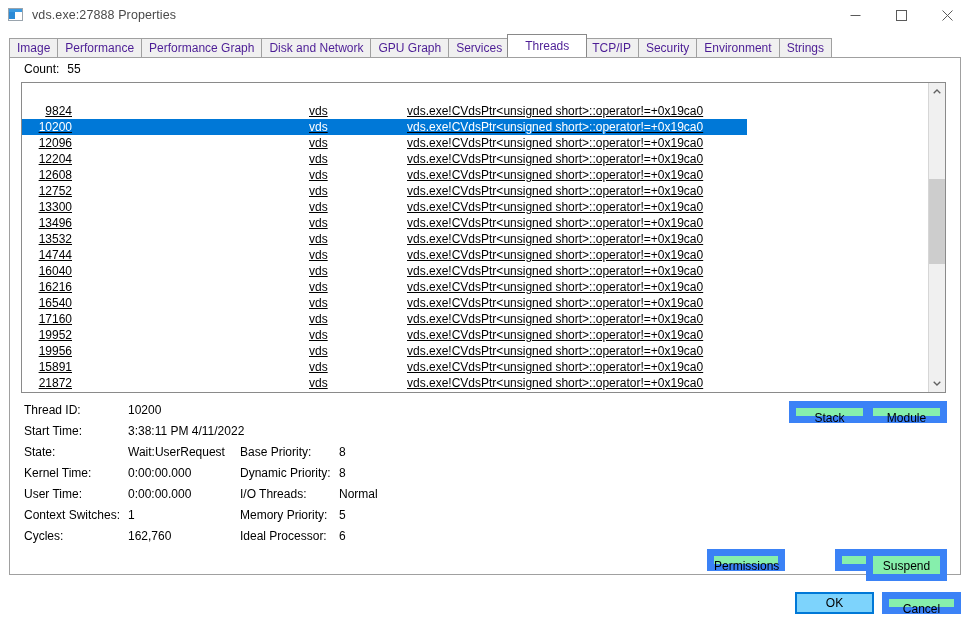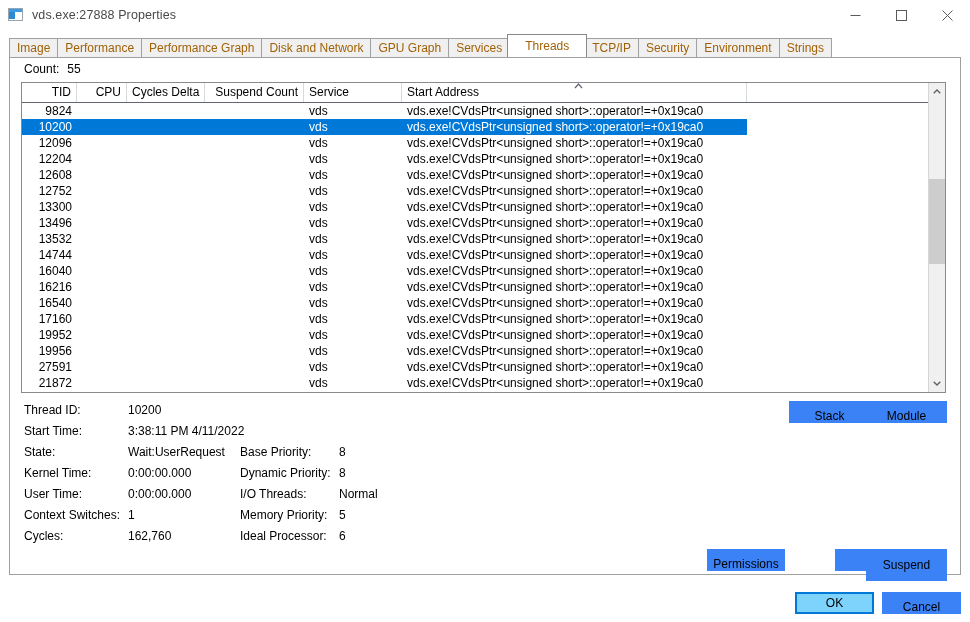--- a/index.html
+++ b/index.html
@@ -73,21 +73,21 @@
     left: 9px; top: 36px;
     width: 952px; height: 21px;
     display: flex;
     align-items: flex-end;
   }
   .tab {
     height: 19px;
     line-height: 19px;
     padding: 0 7px;
     font-size: 12px;
-    color: #a16207;
+    color: #4c1d95;
     background: #f0f0f0;
     border: 1px solid #a0a0a0;
     border-bottom: none;
     margin-right: -1px;
     box-sizing: border-box;
     white-space: nowrap;
   }
   .tab.active {
     height: 23px;
     line-height: 22px;
@@ -152,20 +152,21 @@
   .sort-arrow {
     position: absolute;
     left: 552px; top: -5px;
     width: 9px; height: 6px;
     z-index: 5;
   }
   .lv-rows {
     position: absolute;
     left: 0; top: 20px;
     width: 100%;
+    text-decoration: underline;
   }
   .lv-row {
     height: 16px;
     line-height: 16px;
     display: flex;
     font-size: 12px;
     white-space: nowrap;
   }
   .lv-row.selected {
     background: #0078d7;
@@ -229,22 +230,22 @@
   }
   .det-lbl-a { left: 24px; }
   .det-val-a { left: 128px; }
   .det-lbl-b { left: 240px; }
   .det-val-b { left: 339px; }
   .det-val-a.wide { white-space: nowrap; }
 
   
   .btn {
     position: absolute;
-    background: #3b82f6;
-    border: 5px solid #3b82f6;
+    background: #86efac;
+    border: 7px solid #3b82f6;
     box-sizing: border-box;
     font-family: "Liberation Sans", sans-serif;
     font-size: 12px;
     color: #000;
     text-align: center;
     padding: 0;
   }
   .btn.default {
     background: #7dd3fc;
     border: 2px solid #0078d7;
@@ -305,33 +306,20 @@
 </div>
 
 <div class="tabpage"></div>
 
 <div class="count-row">
   <span class="lbl">Count:</span><span>55</span>
 </div>
 
 <div class="listview">
 
-  <div class="lv-header">
-    <div class="lv-col num c-tid">TID</div>
-    <div class="lv-col num c-cpu">CPU</div>
-    <div class="lv-col num c-cycles">Cycles Delta</div>
-    <div class="lv-col num c-suspend">Suspend Count</div>
-    <div class="lv-col c-service">Service</div>
-    <div class="lv-col c-start">Start Address</div>
-    <div class="sort-arrow">
-      <svg width="9" height="6" viewBox="0 0 9 6" aria-hidden="true">
-        <polyline points="1,5 4.5,1 8,5" fill="none" stroke="#6a6a75" stroke-width="1.3"></polyline>
-      </svg>
-    </div>
-  </div>
 
   <div class="lv-rows" id="rows-host">
       <div class="lv-row">
         <div class="cell num c-tid">9824</div>
         <div class="cell num c-cpu"></div>
         <div class="cell num c-cycles"></div>
         <div class="cell num c-suspend"></div>
         <div class="cell c-service">vds</div>
         <div class="cell c-start">vds.exe!CVdsPtr&lt;unsigned short&gt;::operator!=+0x19ca0</div>
       </div>
@@ -449,21 +437,21 @@
       </div>
       <div class="lv-row">
         <div class="cell num c-tid">19956</div>
         <div class="cell num c-cpu"></div>
         <div class="cell num c-cycles"></div>
         <div class="cell num c-suspend"></div>
         <div class="cell c-service">vds</div>
         <div class="cell c-start">vds.exe!CVdsPtr&lt;unsigned short&gt;::operator!=+0x19ca0</div>
       </div>
       <div class="lv-row">
-        <div class="cell num c-tid">27591</div>
+        <div class="cell num c-tid">15891</div>
         <div class="cell num c-cpu"></div>
         <div class="cell num c-cycles"></div>
         <div class="cell num c-suspend"></div>
         <div class="cell c-service">vds</div>
         <div class="cell c-start">vds.exe!CVdsPtr&lt;unsigned short&gt;::operator!=+0x19ca0</div>
       </div>
       <div class="lv-row">
         <div class="cell num c-tid">21872</div>
         <div class="cell num c-cpu"></div>
         <div class="cell num c-cycles"></div>

